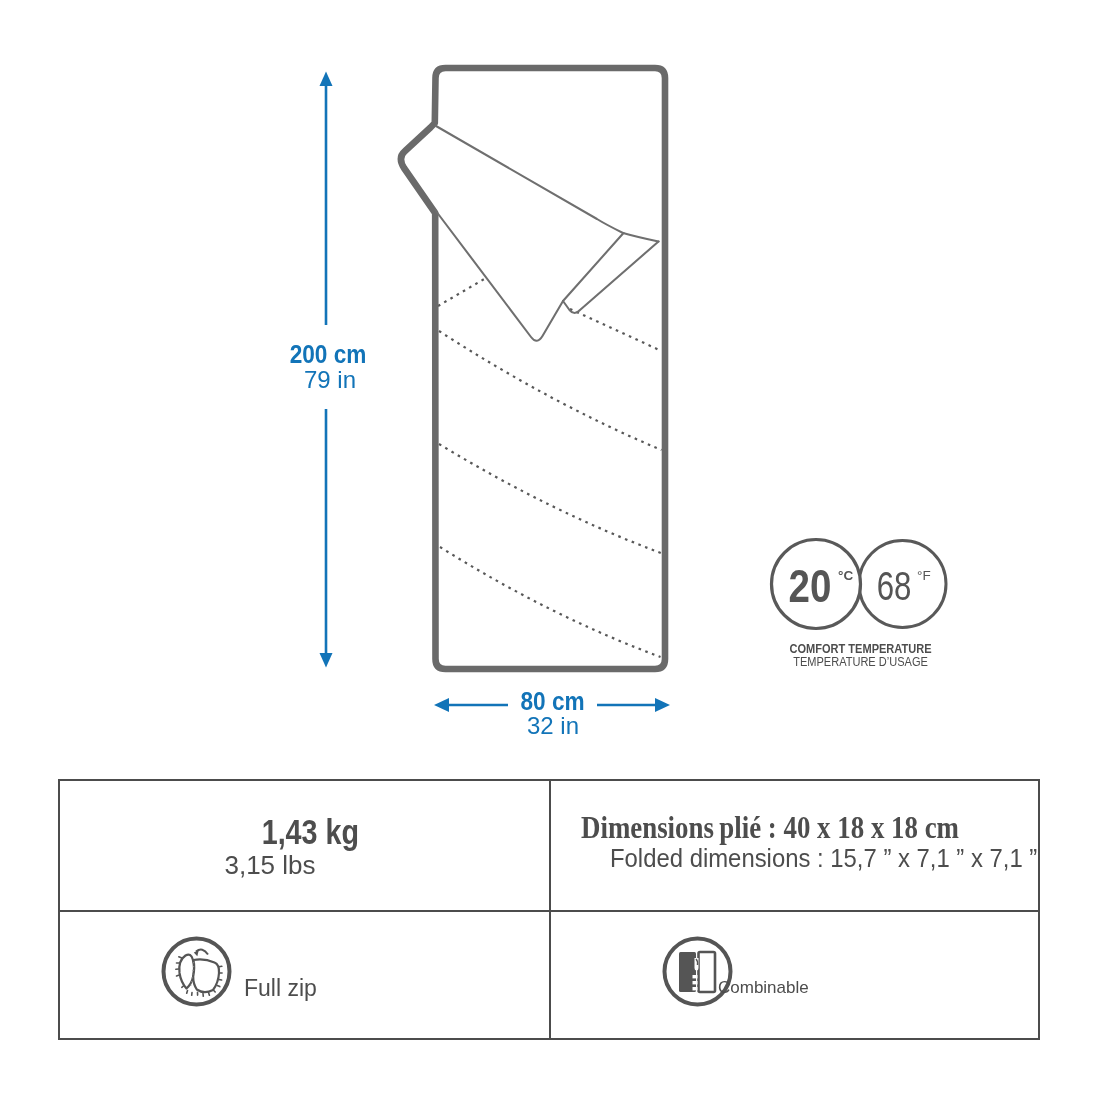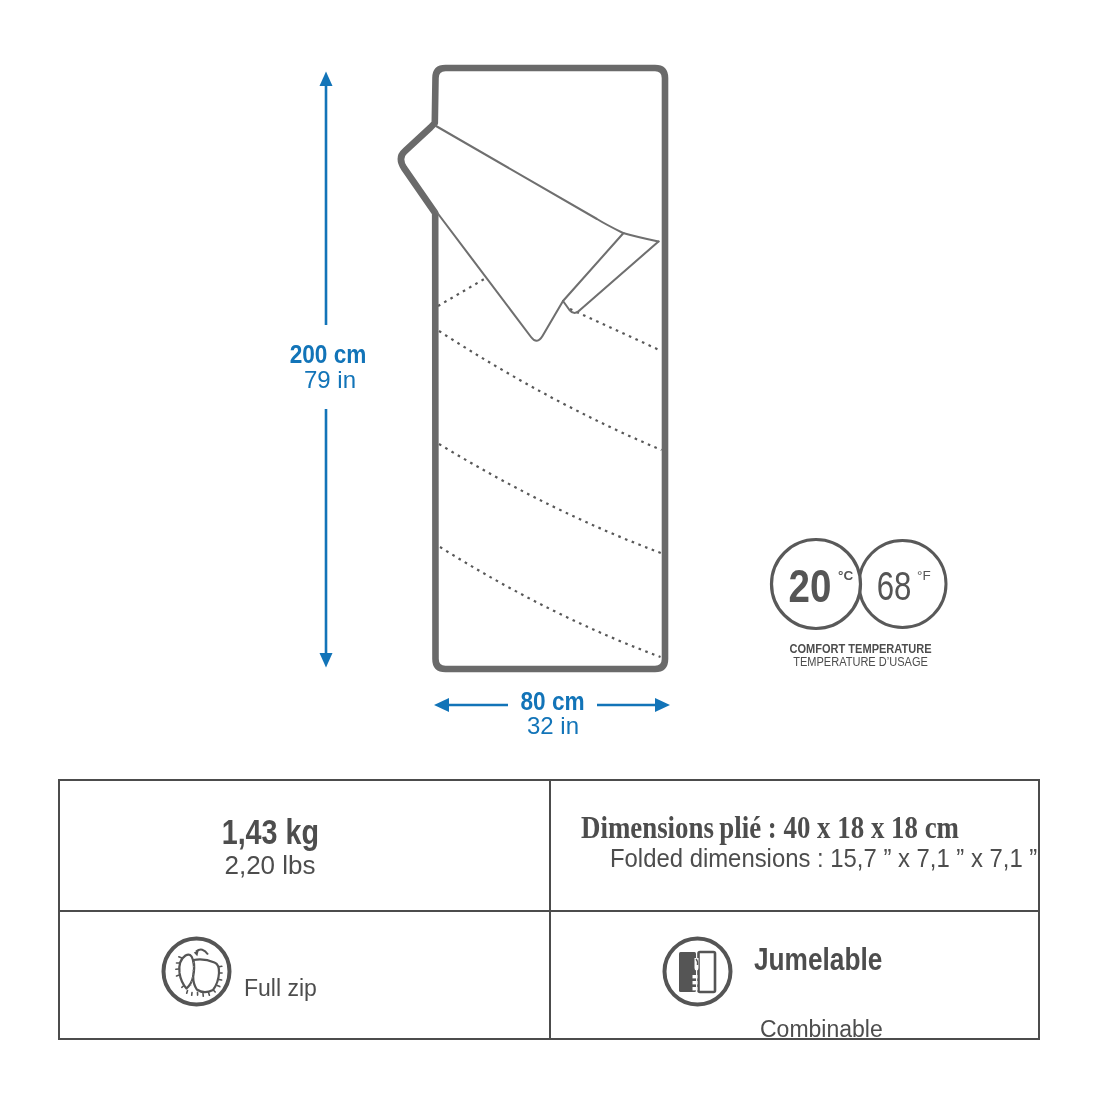--- a/index.html
+++ b/index.html
@@ -66,22 +66,22 @@
   <g fill="#4d4d4d">
     <text transform="translate(860.5 652.5) scale(0.85 1)" text-anchor="middle" font-size="13" font-weight="bold">COMFORT TEMPERATURE</text>
     <text transform="translate(860.5 666) scale(0.85 1)" text-anchor="middle" font-size="13">TEMPERATURE D’USAGE</text>
   </g>
 </svg>
 
 <div id="tbl">
   <div class="vdiv"></div>
   <div class="hdiv"></div>
 
-  <div class="ln" style="left:0px;top:33px;width:420px;text-align:center;font-weight:bold;font-size:35px;line-height:35px;"><span class="cnd">1,43 kg</span></div>
-  <div class="ln" style="left:0px;top:70.5px;width:420px;text-align:center;font-size:26px;line-height:26px;">2,20 lbs</div>
+  <div class="ln" style="left:0px;top:33px;width:420px;text-align:center;font-weight:bold;font-size:35px;line-height:35px;padding-left:40px;"><span class="cnd">1,43 kg</span></div>
+  <div class="ln" style="left:0px;top:70.5px;width:420px;text-align:center;font-size:26px;line-height:26px;">3,15 lbs</div>
 
   <div class="ln" style="left:521px;top:30px;font-weight:bold;font-size:32px;line-height:32px;font-family:Liberation Serif, serif;"><span class="cnd" style="transform:scaleX(0.84);transform-origin:0 50%;">Dimensions plié : 40 x 18 x 18 cm</span></div>
   <div class="ln" style="left:521px;top:64.5px;font-size:25px;line-height:25px;margin-left:29px;"><span class="cnd" style="transform:scaleX(0.955);transform-origin:0 50%;">Folded dimensions : 15,7 ” x 7,1 ” x 7,1 ”</span></div>
 
   <svg class="abs" style="left:98.5px;top:152.5px;" width="75" height="75" viewBox="0 0 75 75">
     <circle cx="37.5" cy="37.5" r="33" fill="#fff" stroke="#555" stroke-width="4"></circle>
     <g stroke="#555" fill="#fff" stroke-width="2.2" stroke-linejoin="round" stroke-linecap="round">
       <path d="M20.5 39 Q19 26.5 26.5 21.5 Q32 18.5 33.8 25.5 Q36 33.5 34.2 42.5 Q32.5 50 27.5 54.5 Q22 48.5 20.5 39 Z"></path>
       <path d="M34.5 26 Q45 24 55.5 28.5 Q60.5 30.5 60 39 Q59.5 48.5 54 56 Q45 60.5 37.8 55.5 Q34 49.5 34.2 42.5 Q36 33.5 34.5 26 Z"></path>
     </g>
@@ -113,15 +113,14 @@
     <rect x="19" y="18" width="17" height="40" rx="1.5" fill="#555"></rect>
     <rect x="38.5" y="18" width="16.5" height="40" rx="1.5" fill="#fff" stroke="#555" stroke-width="2.6"></rect>
     <g fill="#fff">
       <rect x="32.5" y="41" width="5" height="3.4"></rect>
       <rect x="32.5" y="47" width="5" height="3.4"></rect>
       <rect x="32.5" y="53" width="5" height="3.4"></rect>
     </g>
     <path d="M34.5 24 L38.5 24 L38.5 34 Q38.5 36.5 36.5 36.5 Q34.5 36.5 34.5 34 Z" fill="#fff"></path>
     <path d="M36 25 Q38 27 37.5 31" stroke="#555" stroke-width="1.4" fill="none"></path>
   </svg>
-  <div class="ln" style="left:694px;top:161.5px;font-weight:bold;font-size:32px;line-height:32px;"><span class="cnd" style="transform-origin:0 50%;">Jumelable</span></div>
-  <div class="ln" style="left:700px;top:194.5px;font-size:23px;line-height:23px;margin-top:42px;">Combinable</div>
+  <div class="ln" style="left:658px;top:194.5px;font-size:17px;line-height:23px;">Combinable</div>
 </div>
 
 </body></html>

